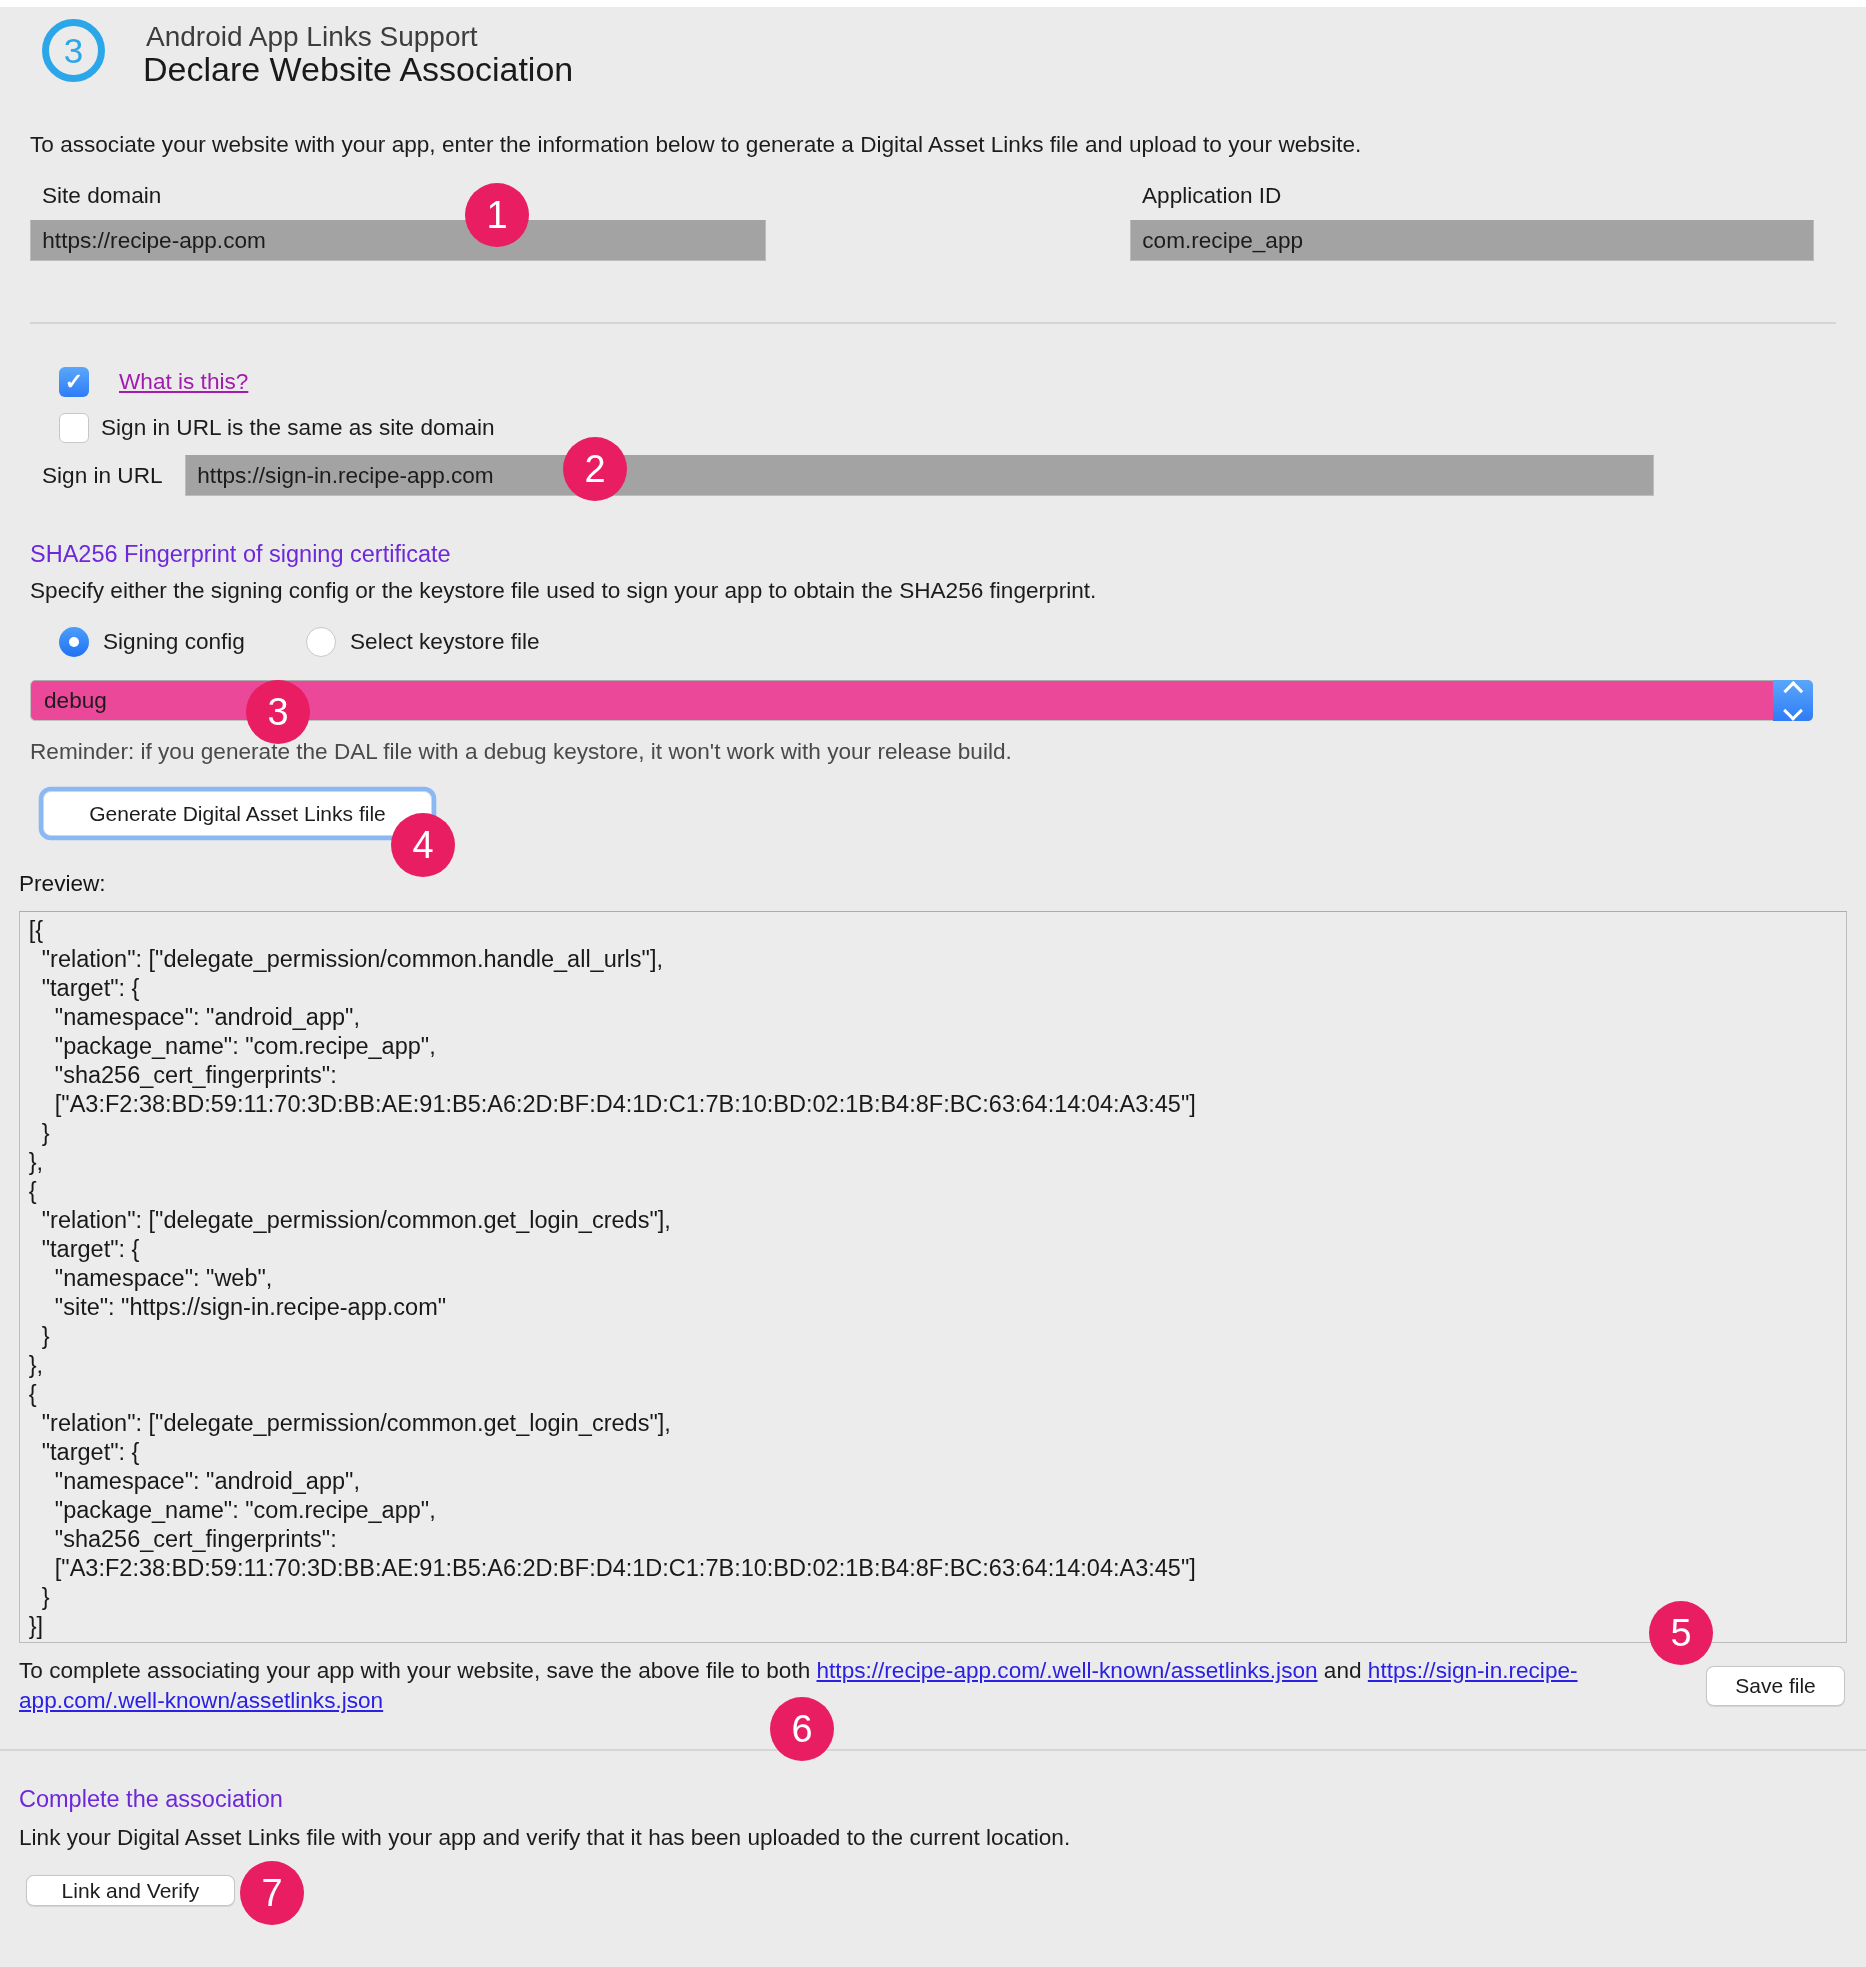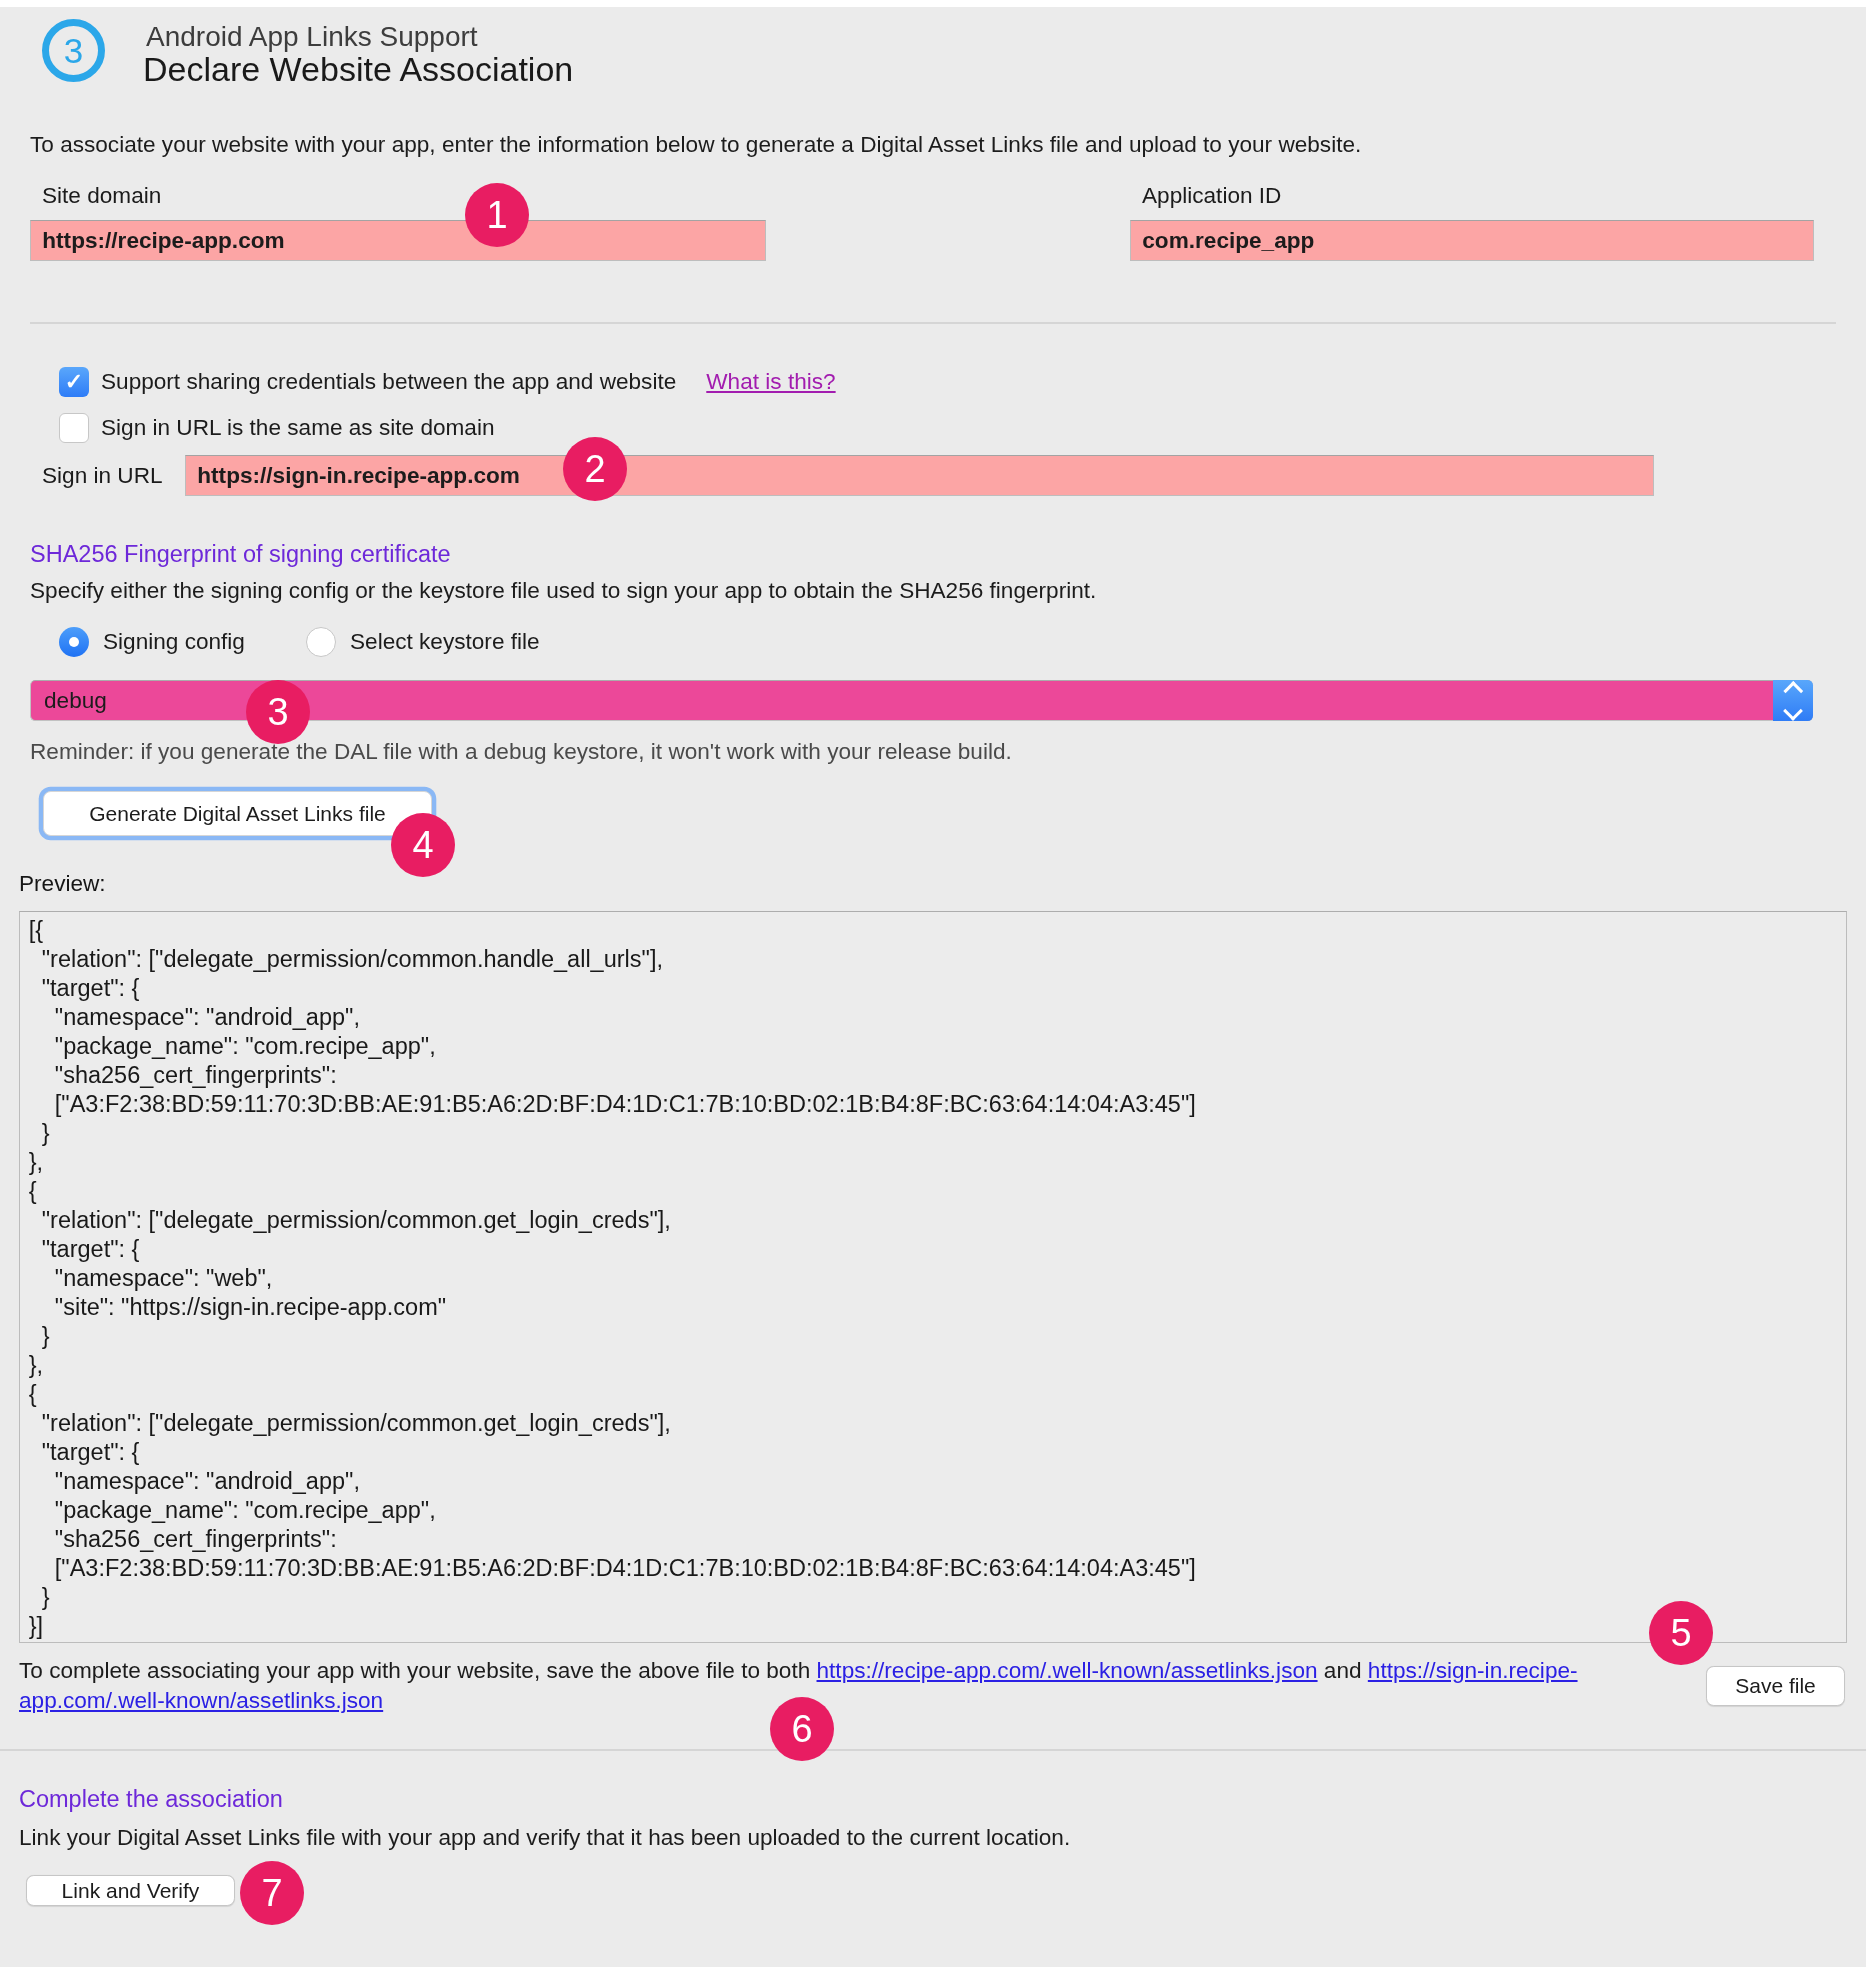--- a/index.html
+++ b/index.html
@@ -21,24 +21,24 @@
     display:flex;align-items:center;justify-content:center;
     color:#2ba7e9;font-size:35px;font-weight:500;background:transparent;
   }
   .kicker{left:146px;top:21px;font-size:28px;color:#3d3d3d;}
   .page-title{left:143px;top:50px;font-size:34px;font-weight:400;color:#1a1a1a;margin:0;}
 
   .intro{left:30px;top:132px;font-size:22.6px;width:1651px;}
 
   .field-label{font-size:22.6px;color:#1b1b1b;margin-left:12px;}
   .ti{
-    box-sizing:border-box;background:#fca5a5;
+    box-sizing:border-box;background:#a3a3a3;
     border:0.9px solid #bdbdbd;border-top-color:#a3a3a3;
     font-family:"Liberation Sans",sans-serif;
-    font-size:22.6px;color:#1c1c1c;padding:0 11.3px;height:41px;font-weight:bold;
+    font-size:22.6px;color:#1c1c1c;padding:0 11.3px;height:41px;
   }
   .divider{height:1.7px;background:#d5d5d5;}
 
   .check-row{display:flex;align-items:center;}
   .checkbox{
     width:30px;height:30px;border-radius:6px;box-sizing:border-box;
     display:flex;align-items:center;justify-content:center;flex:0 0 auto;
   }
   .checkbox.checked{background:linear-gradient(#5aa7fb,#2e7cf7);color:#fff;font-size:22px;font-weight:bold;}
   .checkbox.unchecked{background:#fff;border:0.9px solid #c7c7c7;}
@@ -121,21 +121,20 @@
 <div class="abs field-label" style="left:30px;top:183px;">Site domain</div>
 <input class="abs ti" style="left: 30px; top: 220px; width: 736px;" type="text" value="https://recipe-app.com">
 
 <div class="abs field-label" style="left:1130px;top:183px;">Application ID</div>
 <input class="abs ti" style="left: 1130px; top: 220px; width: 684px;" type="text" value="com.recipe_app">
 
 <div class="abs divider" style="left:30px;top:322px;width:1806px;"></div>
 
 <div class="abs check-row" style="left:59px;top:367px;">
   <span class="checkbox checked">✓</span>
-  <span class="check-label">Support sharing credentials between the app and website</span>
   <a class="link link-what">What is this?</a>
 </div>
 <div class="abs check-row" style="left:59px;top:413px;">
   <span class="checkbox unchecked"></span>
   <span class="check-label">Sign in URL is the same as site domain</span>
 </div>
 
 <div class="abs field-label" style="left:30px;top:463px;">Sign in URL</div>
 <input class="abs ti" style="left: 185px; top: 455px; width: 1469px;" type="text" value="https://sign-in.recipe-app.com">
 

